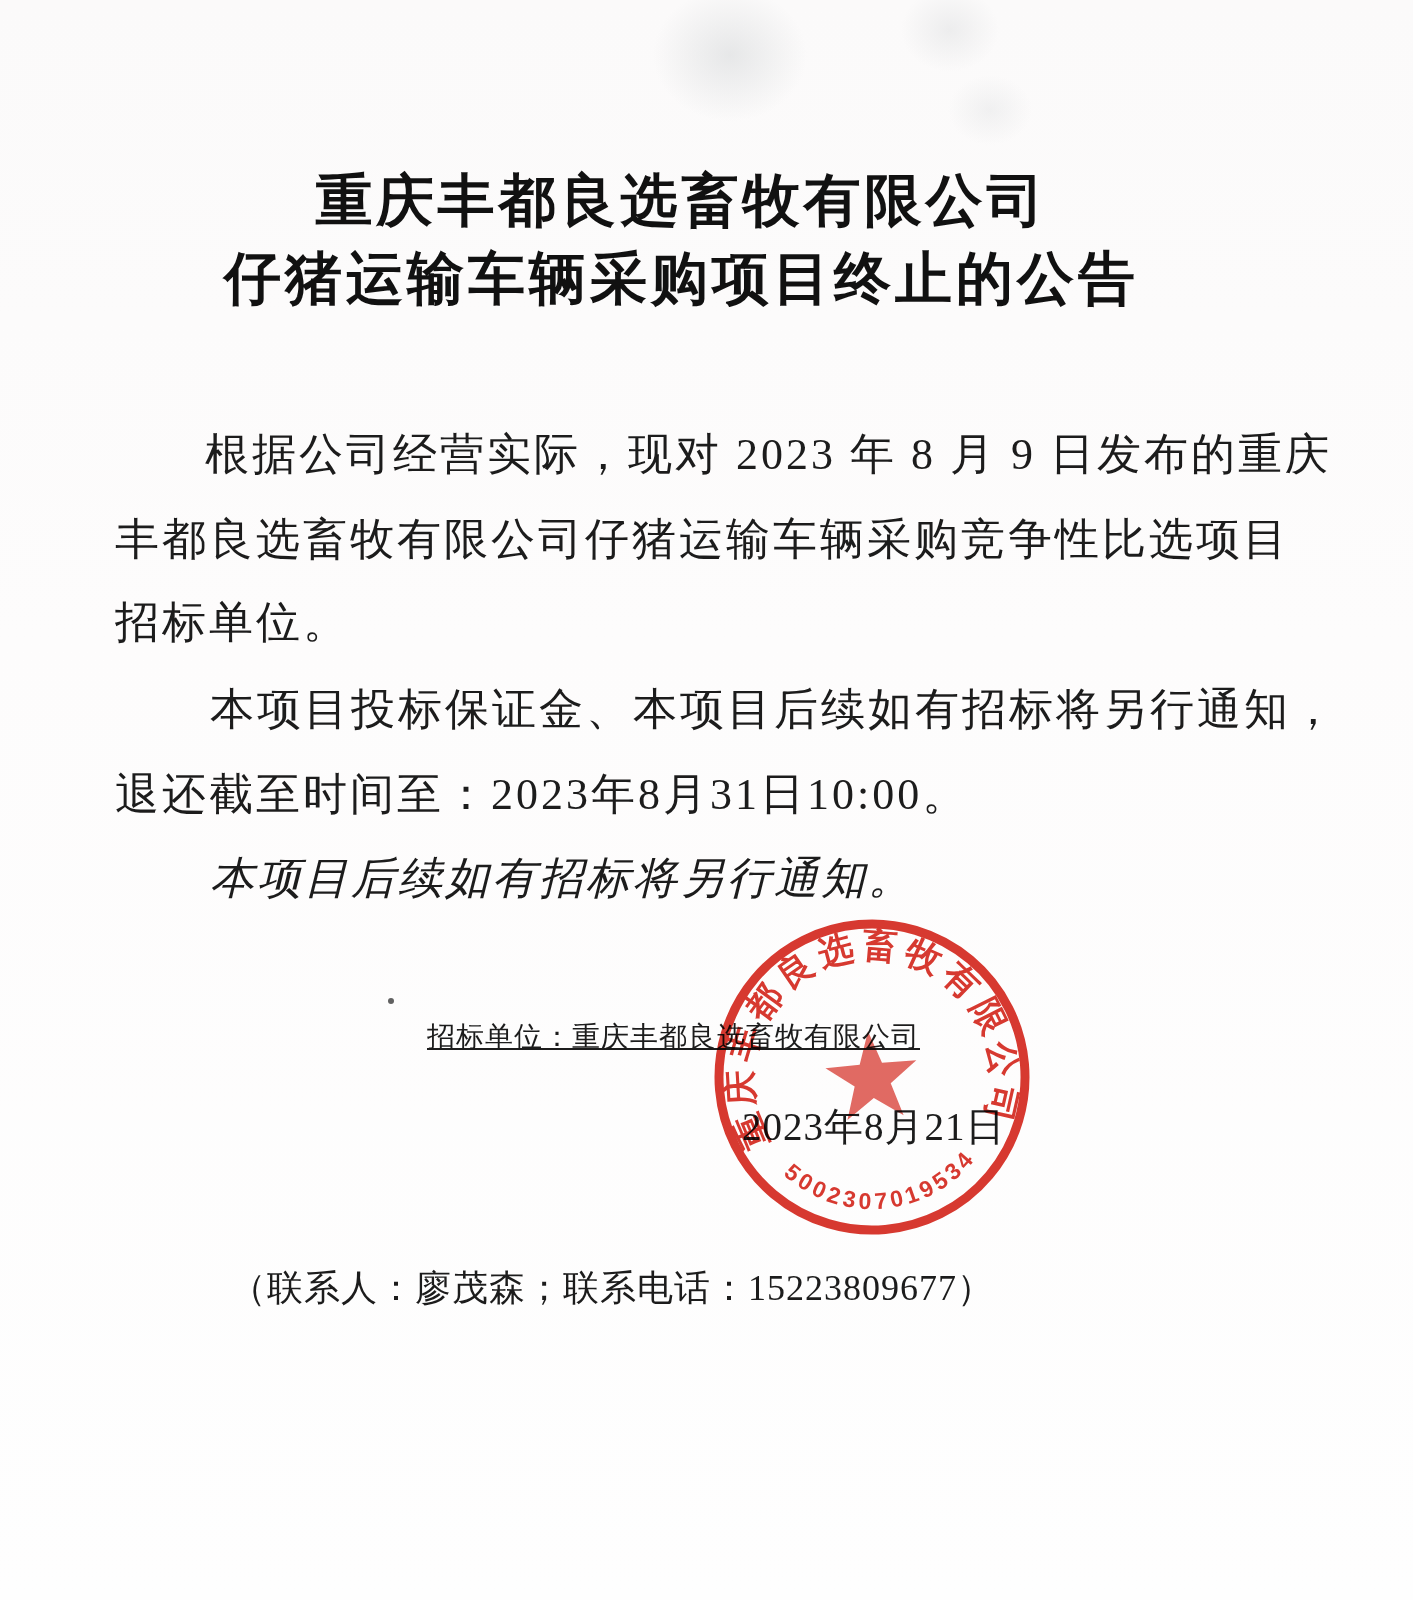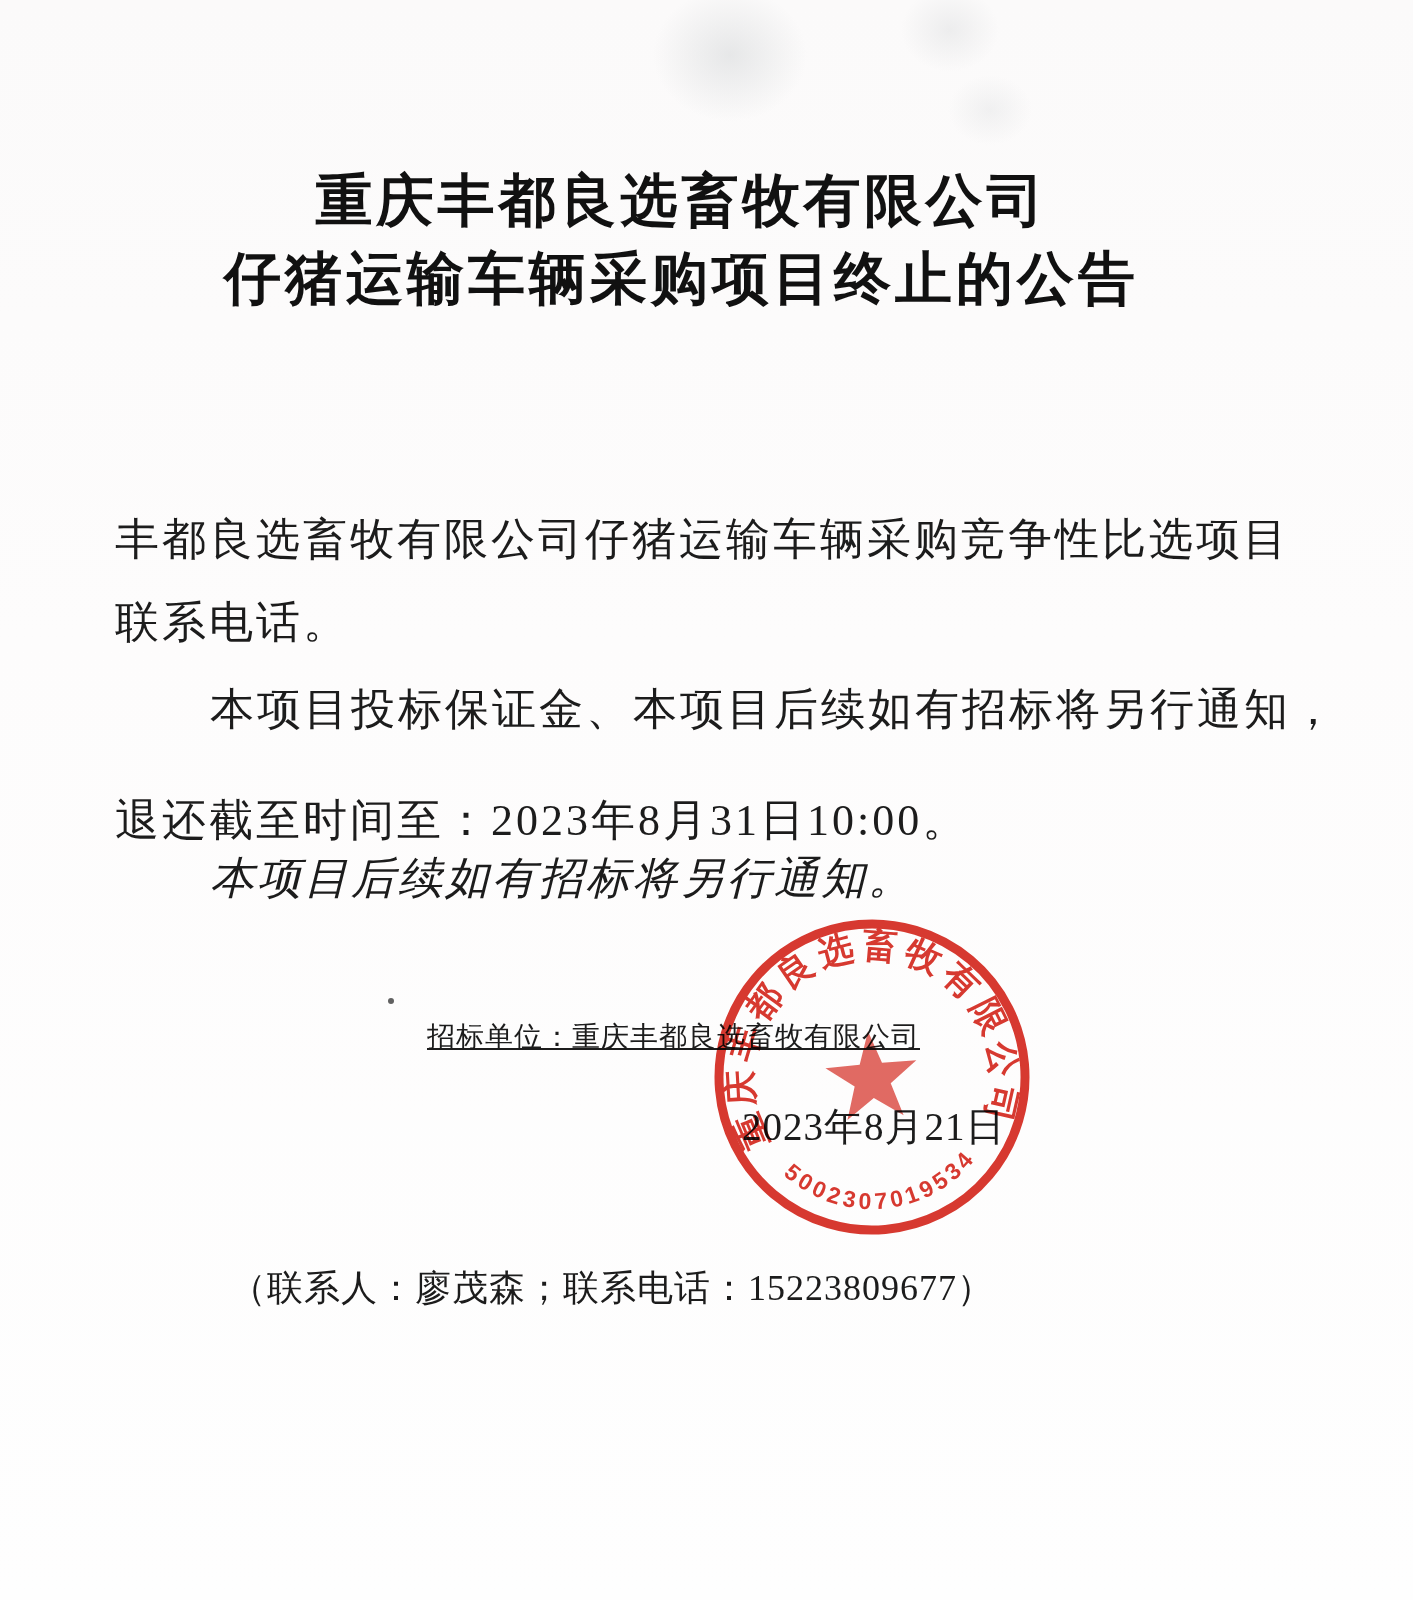--- a/index.html
+++ b/index.html
@@ -64,21 +64,21 @@
     font-size: 44px;
     line-height: 1.15;
     letter-spacing: 3px;
     white-space: nowrap;
     color: #1c1c1c;
   }
   .b1 { left: 205px; top: 430px; }
   .b2 { left: 115px; top: 515px; text-align: right; }
   .b3 { left: 115px; top: 598px; }
   .b4 { left: 210px; top: 685px; }
-  .b5 { left: 115px; top: 796px; }
+  .b5 { left: 115px; top: 770px; }
   .b6 { left: 210px; top: 854px; font-style: italic; }
 
   .issuer-line {
     position: absolute;
     left: 427px; top: 1018px;
     font-size: 28px;
     letter-spacing: 1px;
     white-space: nowrap;
     text-decoration: underline;
   }
@@ -113,22 +113,23 @@
 <div class="page">
 
   <div class="smudge s1"></div>
   <div class="smudge s2"></div>
   <div class="smudge s3"></div>
   <div class="dot-artifact"></div>
 
   <div class="title t1">重庆丰都良选畜牧有限公司</div>
   <div class="title t2">仔猪运输车辆采购项目终止的公告</div>
 
+  <div class="bodyline b1">根据公司经营实际，现对 2023 年 8 月 9 日发布的重庆</div>
   <div class="bodyline b2">丰都良选畜牧有限公司仔猪运输车辆采购竞争性比选项目</div>
-  <div class="bodyline b3">联系电话。</div>
+  <div class="bodyline b3">招标单位。</div>
   <div class="bodyline b4">本项目投标保证金、本项目后续如有招标将另行通知，</div>
   <div class="bodyline b5">退还截至时间至：2023年8月31日10:00。</div>
   <div class="bodyline b6">本项目后续如有招标将另行通知。</div>
 
   <div class="issuer-line">招标单位：重庆丰都良选畜牧有限公司</div>
   <div class="date-line">2023年8月21日</div>
   <div class="contact-line">（联系人：廖茂森；联系电话：15223809677）</div>
 
   <div class="stamp">
     <svg viewBox="0 0 340 340" xmlns="http://www.w3.org/2000/svg">

